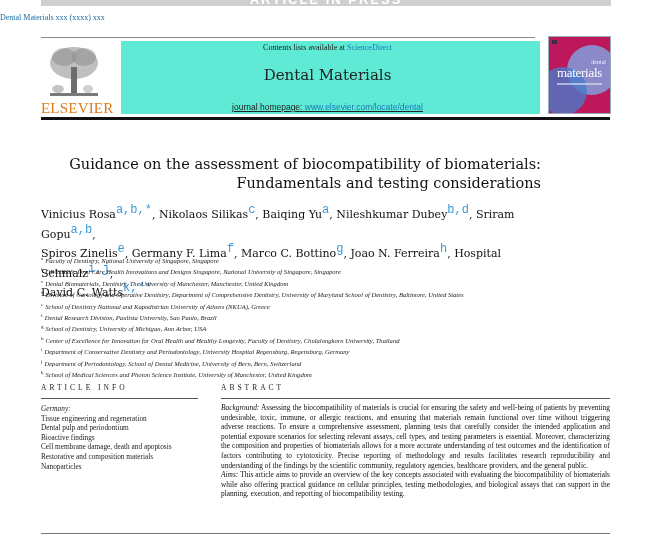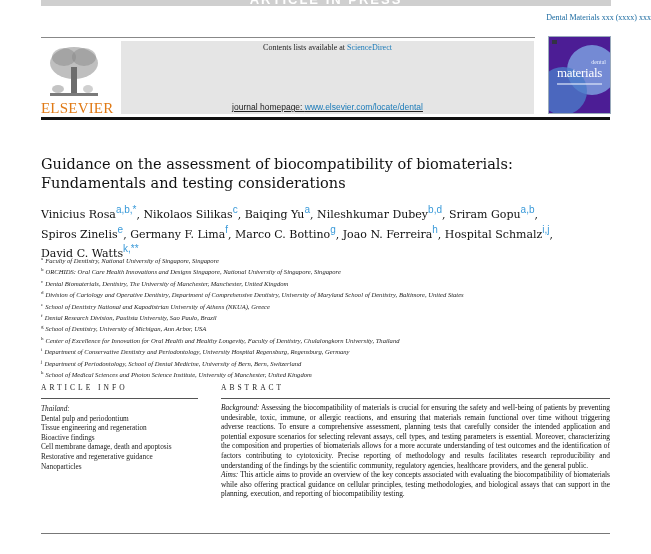--- a/index.html
+++ b/index.html
@@ -1,40 +1,40 @@
 <!DOCTYPE html>
 <html><head>
   <meta charset="utf-8">
   <style>
     html, body { margin:0; padding:0; background:#ffffff; }
     body { width:651px; height:554px; position:relative; overflow:hidden; font-family:"DejaVu Serif", serif; color:#111; }
     .press-banner { position:absolute; left:41px; top:0; width:570px; height:6px; background:#cfcfcf; overflow:hidden; }
     .press-banner span { position:absolute; left:0; right:0; top:-8px; text-align:center; color:#fff; font:bold 13px "Liberation Sans", sans-serif; letter-spacing:2px; }
-    .journal-ref { position:absolute; left:0; width:651px; top:13px; text-align:right; font:8px "Liberation Serif", serif; color:#1a6aa0; }
+    .journal-ref { position:absolute; left:0; width:651px; top:13px; text-align:left; font:8px "Liberation Serif", serif; color:#1a6aa0; }
     .hdr-topline { position:absolute; left:41px; top:37px; width:494px; height:1px; background:#888; }
     .elsevier-logo { position:absolute; left:41px; top:43px; width:66px; height:72px; }
     .tree { position:absolute; left:5px; top:0; width:56px; height:56px; }
     .elsevier-word { position:absolute; left:0; top:57px; width:66px; text-align:left; font:15px "Liberation Serif", serif; color:#e07a16; letter-spacing:0.2px; }
-    .hdr-box { position:absolute; left:121px; top:41px; width:413px; height:73px; background:#e5e5e5; }
+    .hdr-box { position:absolute; left:121px; top:41px; width:413px; height:73px; background:#5eead4;padding-left:6px; }
     .contents-line { position:absolute; left:0; width:413px; top:2px; text-align:center; font:8px "Liberation Serif", serif; color:#222; }
     .contents-line .link { color:#1a7ab8; }
     .journal-name { position:absolute; left:0; width:413px; top:25px; text-align:center; font:15px "DejaVu Serif", serif; color:#222; }
     .homepage-line { position:absolute; left:0; width:413px; top:61px; text-align:center; font:8.5px "Liberation Sans", sans-serif; color:#222;text-decoration:underline; }
     .homepage-line .link { color:#1a7ab8; }
-    .cover { position:absolute; left:548px; top:36px; width:61px; height:76px; background:#4c1d95; border:1px solid #9ab; overflow:hidden; }
+    .cover { position:absolute; left:548px; top:36px; width:61px; height:76px; background:#be185d; border:1px solid #9ab; overflow:hidden; }
     .cover .blob1 { position:absolute; left:18px; top:8px; width:50px; height:50px; border-radius:50%; background:#7ea6e4; opacity:.8; }
     .cover .blob2 { position:absolute; left:-10px; top:30px; width:48px; height:48px; border-radius:50%; background:#4b7bc8; opacity:.8; }
     .cover .c-small { position:absolute; right:4px; top:22px; font:6px "Liberation Serif", serif; color:#e8f0ff; }
     .cover .c-big { position:absolute; left:1px; right:1px; top:28px; text-align:center; font:13px "Liberation Serif", serif; color:#fff; letter-spacing:-0.3px; }
     .cover .c-sub { position:absolute; left:8px; right:8px; top:46px; height:2px; background:#dfe8f8; opacity:.6; }
     .cover .c-logo { position:absolute; left:3px; top:3px; width:5px; height:4px; background:#334; }
     .hdr-bottomline { position:absolute; left:41px; top:117px; width:569px; height:3px; background:#111; }
-    .title { position:absolute; left:41px; top:155px; width:500px; font:14.5px "DejaVu Serif", serif; line-height:19px; color:#111; }
+    .title { position:absolute; left:41px; top:155px; width:500px; font:14.5px "DejaVu Serif", serif; line-height:19px; color:#111;text-align:right; }
     .authors { position:absolute; left:41px; top:203px; width:520px; font:11px "DejaVu Serif", serif; line-height:14.5px; color:#111; }
-    .authors sup { color:#3a9ad9; font-size:10px; vertical-align:5px; font-family:Liberation Sans, sans-serif; }
+    .authors sup { color:#3a9ad9; font-size:12px; vertical-align:5px; font-family:Liberation Mono, monospace; }
     .affils { position:absolute; left:41px; top:254px; width:560px; font:italic 6.6px "Liberation Serif", serif; line-height:9.4px; color:#222; }
     .affils .aff { white-space:nowrap; }
     .affils sup { font-style:normal; font-size:5px; vertical-align:3px; margin-right:2px; }
     .info-head { position:absolute; left:41px; top:383px; font:7.5px "Liberation Serif", serif; letter-spacing:3px; color:#222;text-align:center; }
     .info-rule { position:absolute; left:41px; top:398px; width:157px; height:1px; background:#555; }
     .keywords { position:absolute; left:41px; top:404px; width:170px; font:7.3px "Liberation Serif", serif; line-height:9.6px; color:#222; }
     .keywords .kw-label { font-style:italic; }
     .abs-head { position:absolute; left:221px; top:383px; font:7.5px "Liberation Serif", serif; letter-spacing:3px; color:#222; }
     .abs-rule { position:absolute; left:221px; top:398px; width:389px; height:1px; background:#555; }
     .abstract { position:absolute; left:221px; top:403px; width:389px; font:7.4px "Liberation Serif", serif; line-height:9.6px; color:#111; text-align:justify; }
@@ -65,20 +65,21 @@
       <ellipse cx="42" cy="46" rx="5" ry="4" opacity="0.4"></ellipse>
     </g>
   </svg>
   <div class="elsevier-word">ELSEVIER</div>
 </div>
 
 <div class="hdr-box">
   <div class="contents-line">
     <span>Contents lists available at </span><span class="link">ScienceDirect</span>
   </div>
+  <div class="journal-name">Dental Materials</div>
   <div class="homepage-line">
     <span>journal homepage: </span><span class="link">www.elsevier.com/locate/dental</span>
   </div>
 </div>
 
 <div class="cover">
   <div class="blob1"></div>
   <div class="blob2"></div>
   <div class="c-logo"></div>
   <div class="c-small">dental</div>
@@ -117,26 +118,26 @@
   <div class="aff"><sup>g</sup><span>School of Dentistry, University of Michigan, Ann Arbor, USA</span></div>
   <div class="aff"><sup>h</sup><span>Center of Excellence for Innovation for Oral Health and Healthy Longevity, Faculty of Dentistry, Chulalongkorn University, Thailand</span></div>
   <div class="aff"><sup>i</sup><span>Department of Conservative Dentistry and Periodontology, University Hospital Regensburg, Regensburg, Germany</span></div>
   <div class="aff"><sup>j</sup><span>Department of Periodontology, School of Dental Medicine, University of Bern, Bern, Switzerland</span></div>
   <div class="aff"><sup>k</sup><span>School of Medical Sciences and Photon Science Institute, University of Manchester, United Kingdom</span></div>
 </div>
 
 <div class="info-head">ARTICLE INFO</div>
 <div class="info-rule"></div>
 <div class="keywords">
-  <div class="kw-label">Thailand:</div>
+  <div class="kw-label">Germany:</div>
+  <div>Tissue engineering and regeneration</div>
   <div>Dental pulp and periodontium</div>
-  <div>Tissue engineering and regeneration</div>
   <div>Bioactive findings</div>
   <div>Cell membrane damage, death and apoptosis</div>
-  <div>Restorative and regenerative guidance</div>
+  <div>Restorative and composition materials</div>
   <div>Nanoparticles</div>
 </div>
 
 <div class="abs-head">ABSTRACT</div>
 <div class="abs-rule"></div>
 <div class="abstract">
   <p><span class="lbl">Background:</span><span> Assessing the biocompatibility of materials is crucial for ensuring the safety and well-being of patients by preventing undesirable, toxic, immune, or allergic reactions, and ensuring that materials remain functional over time without triggering adverse reactions. To ensure a comprehensive assessment, planning tests that carefully consider the intended application and potential exposure scenarios for selecting relevant assays, cell types, and testing parameters is essential. Moreover, characterizing the composition and properties of biomaterials allows for a more accurate understanding of test outcomes and the identification of factors contributing to cytotoxicity. Precise reporting of methodology and results facilitates research reproducibility and understanding of the findings by the scientific community, regulatory agencies, healthcare providers, and the general public.</span></p>
   <p><span class="lbl">Aims:</span><span> This article aims to provide an overview of the key concepts associated with evaluating the biocompatibility of biomaterials while also offering practical guidance on cellular principles, testing methodologies, and biological assays that can support in the planning, execution, and reporting of biocompatibility testing.</span></p>
 </div>
 <div class="abs-bottom-rule"></div>

